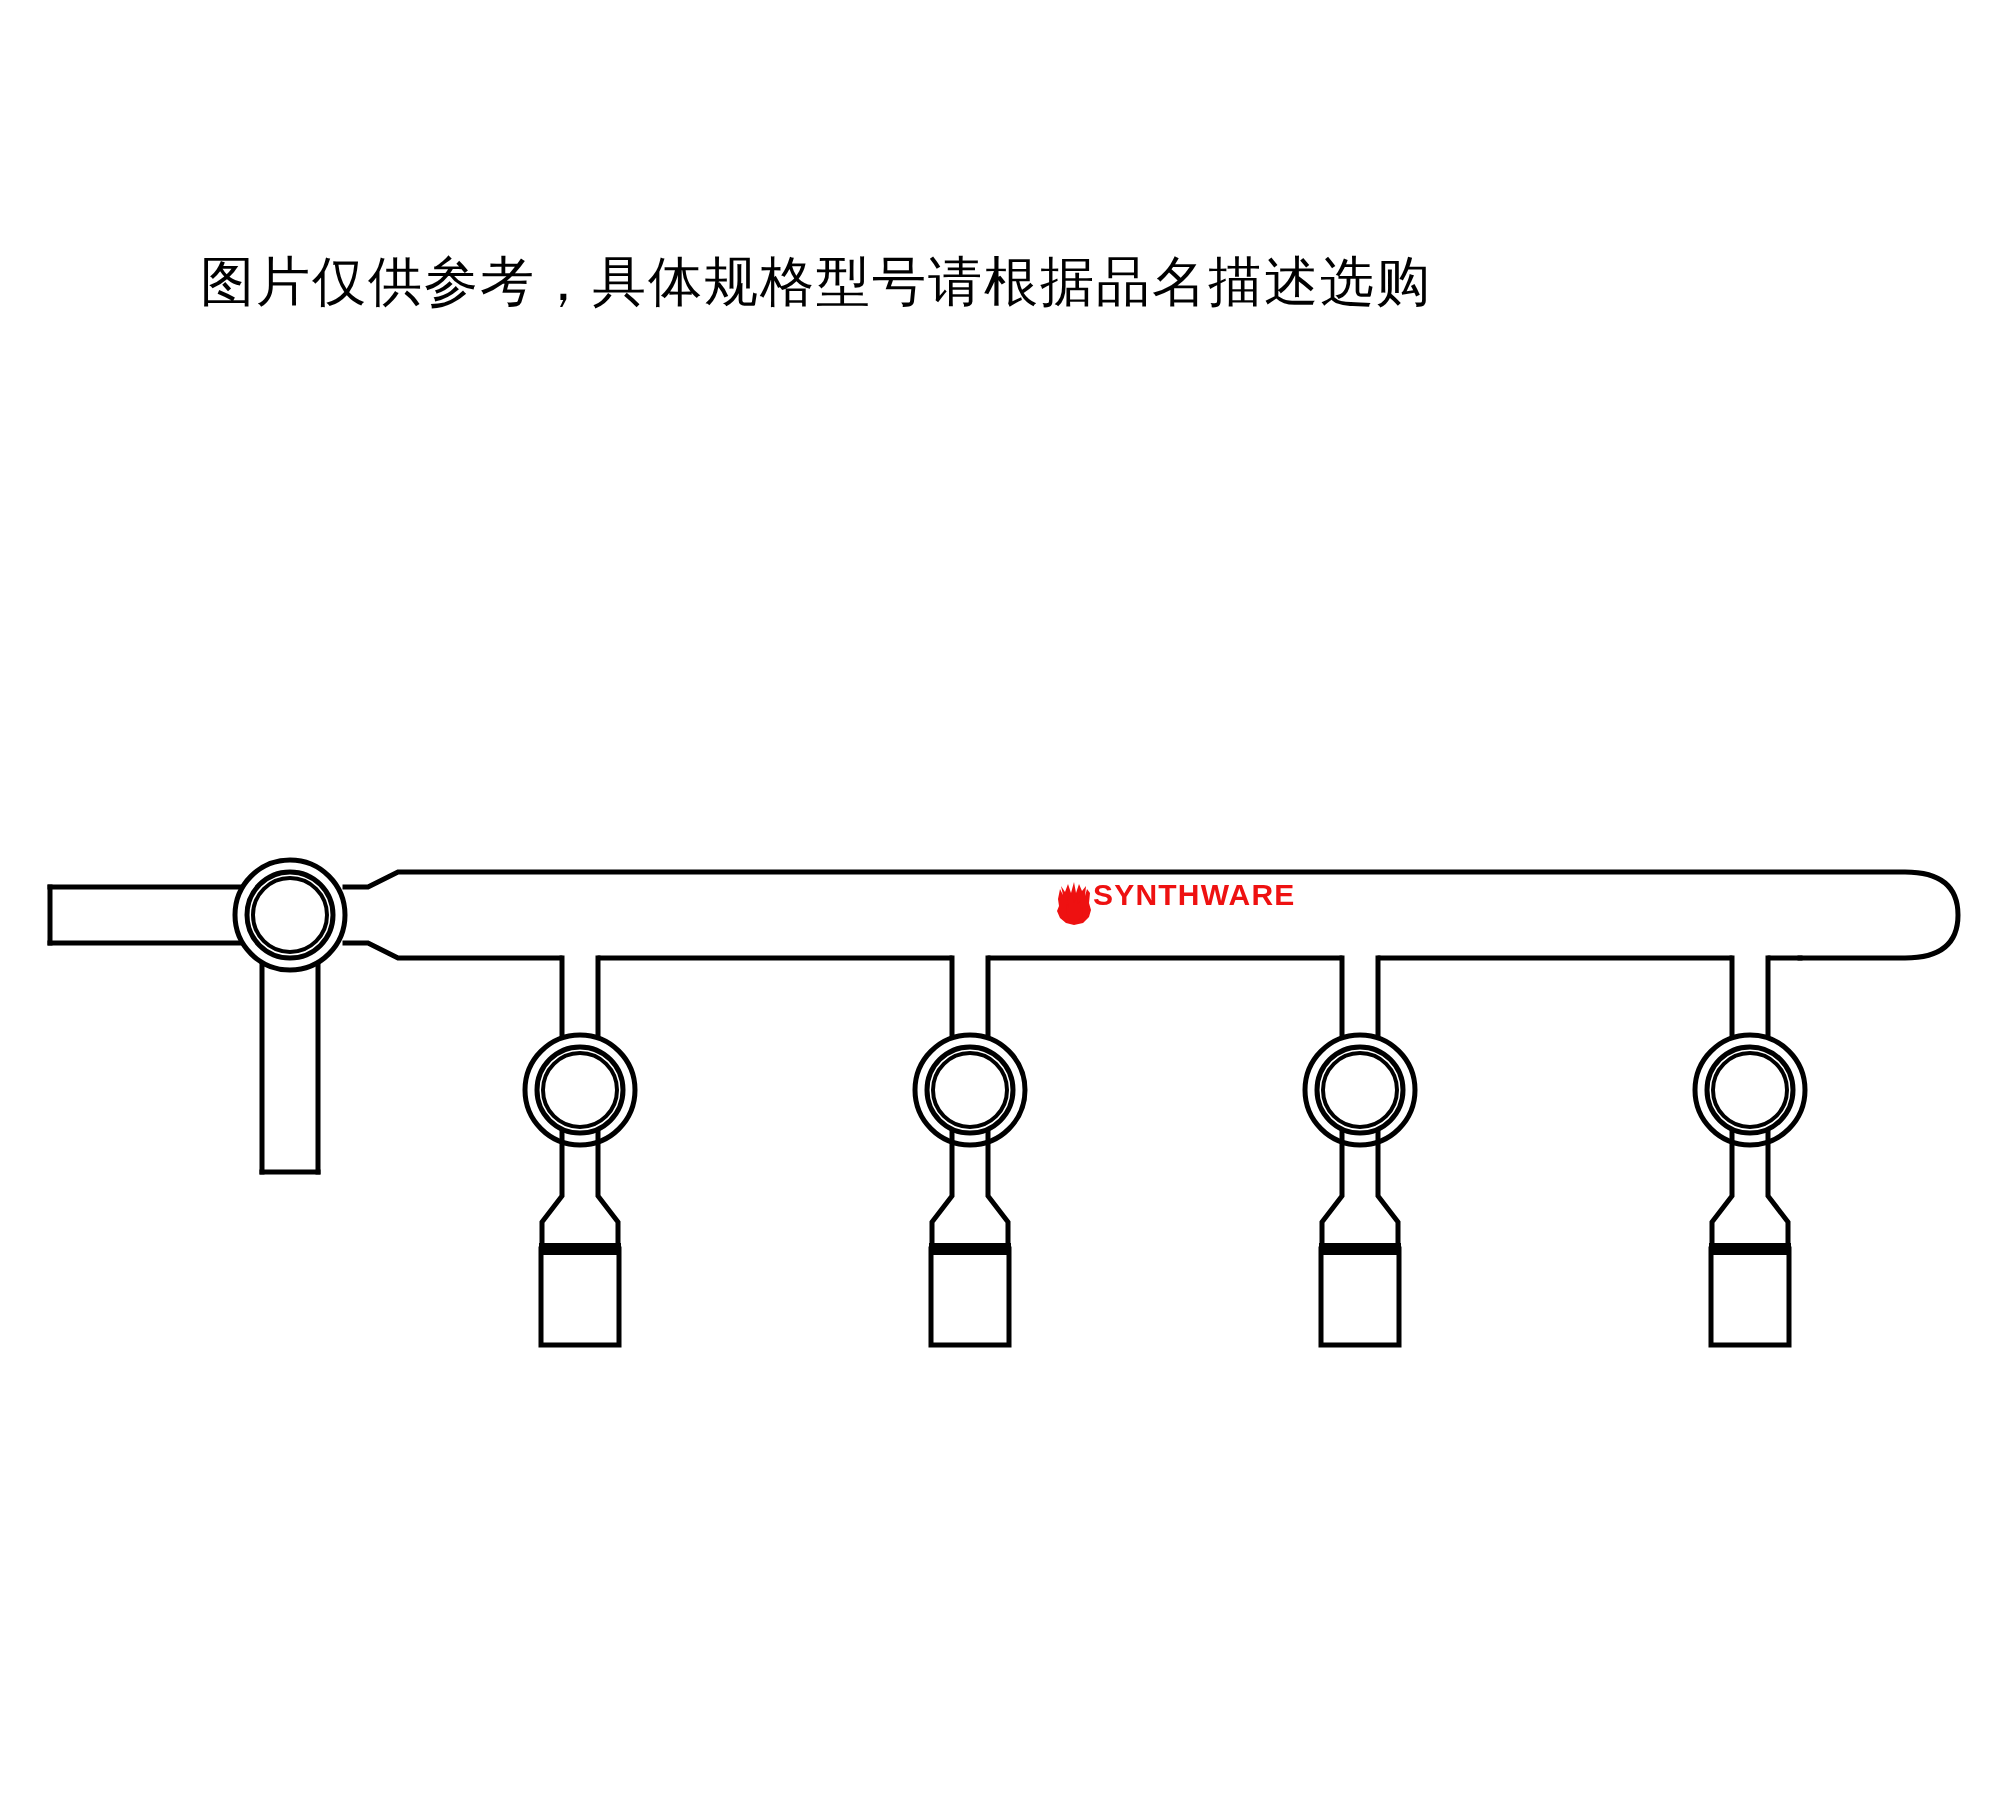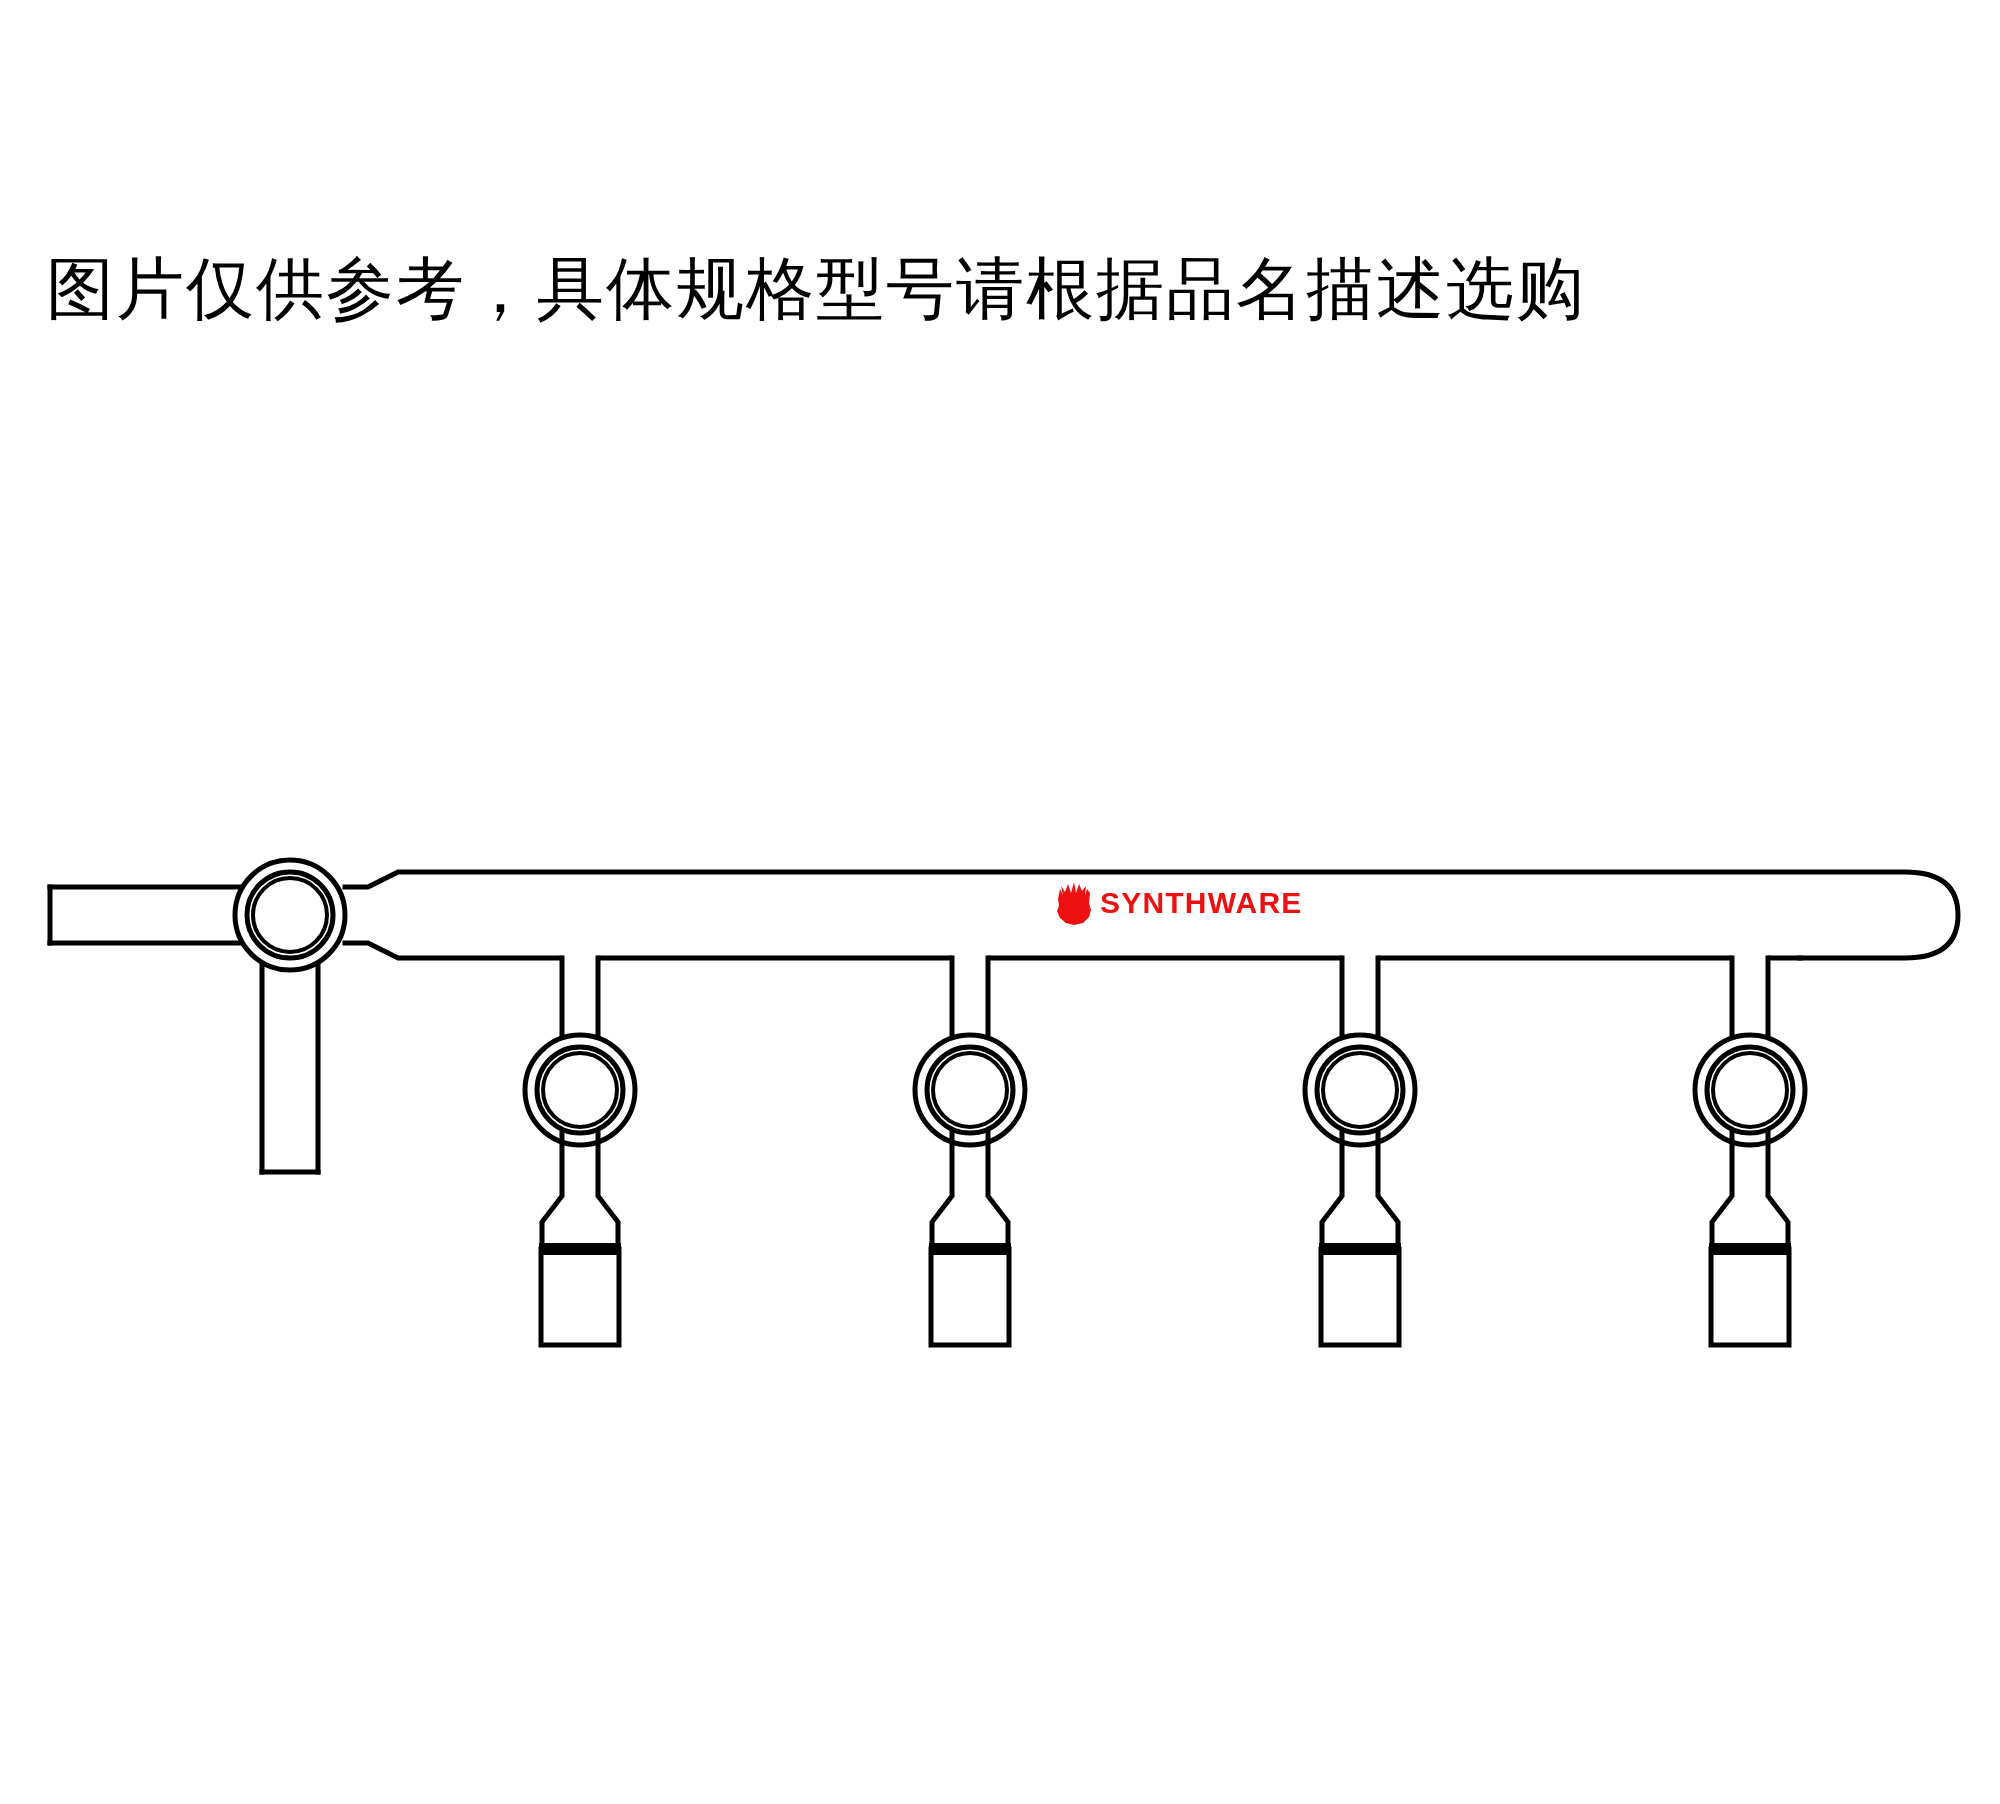--- a/index.html
+++ b/index.html
@@ -22,21 +22,21 @@
     height: 1804px;
     background: #ffffff;
   }
   .disclaimer-text {
     position: absolute;
     left: 0;
     top: 255px;
     width: 1632px;
     text-align: center;
     font-family: "DejaVu Sans", "Liberation Sans", sans-serif;
-    font-size: 68px;
+    font-size: 54px;
     line-height: 1.0;
     letter-spacing: 2px;
     color: #000000;
     white-space: nowrap;
     user-select: none;
   }
   #drawing-area {
     position: absolute;
     left: 0;
     top: 0;
@@ -70,22 +70,21 @@
   }
   .gl-band {
     fill: #000000;
     stroke: none;
   }
   .logo-wrap {
     position: absolute;
     left: 1055px;
     top: 880px;
     display: flex;
-    align-items: center;
-    gap: 7px;
+    align-items: flex-start;
     user-select: none;
   }
   .logo-mark {
     width: 38px;
     height: 46px;
     display: block;
   }
   .logo-word {
     font-family: "Liberation Sans", "DejaVu Sans", sans-serif;
     font-size: 30px;

